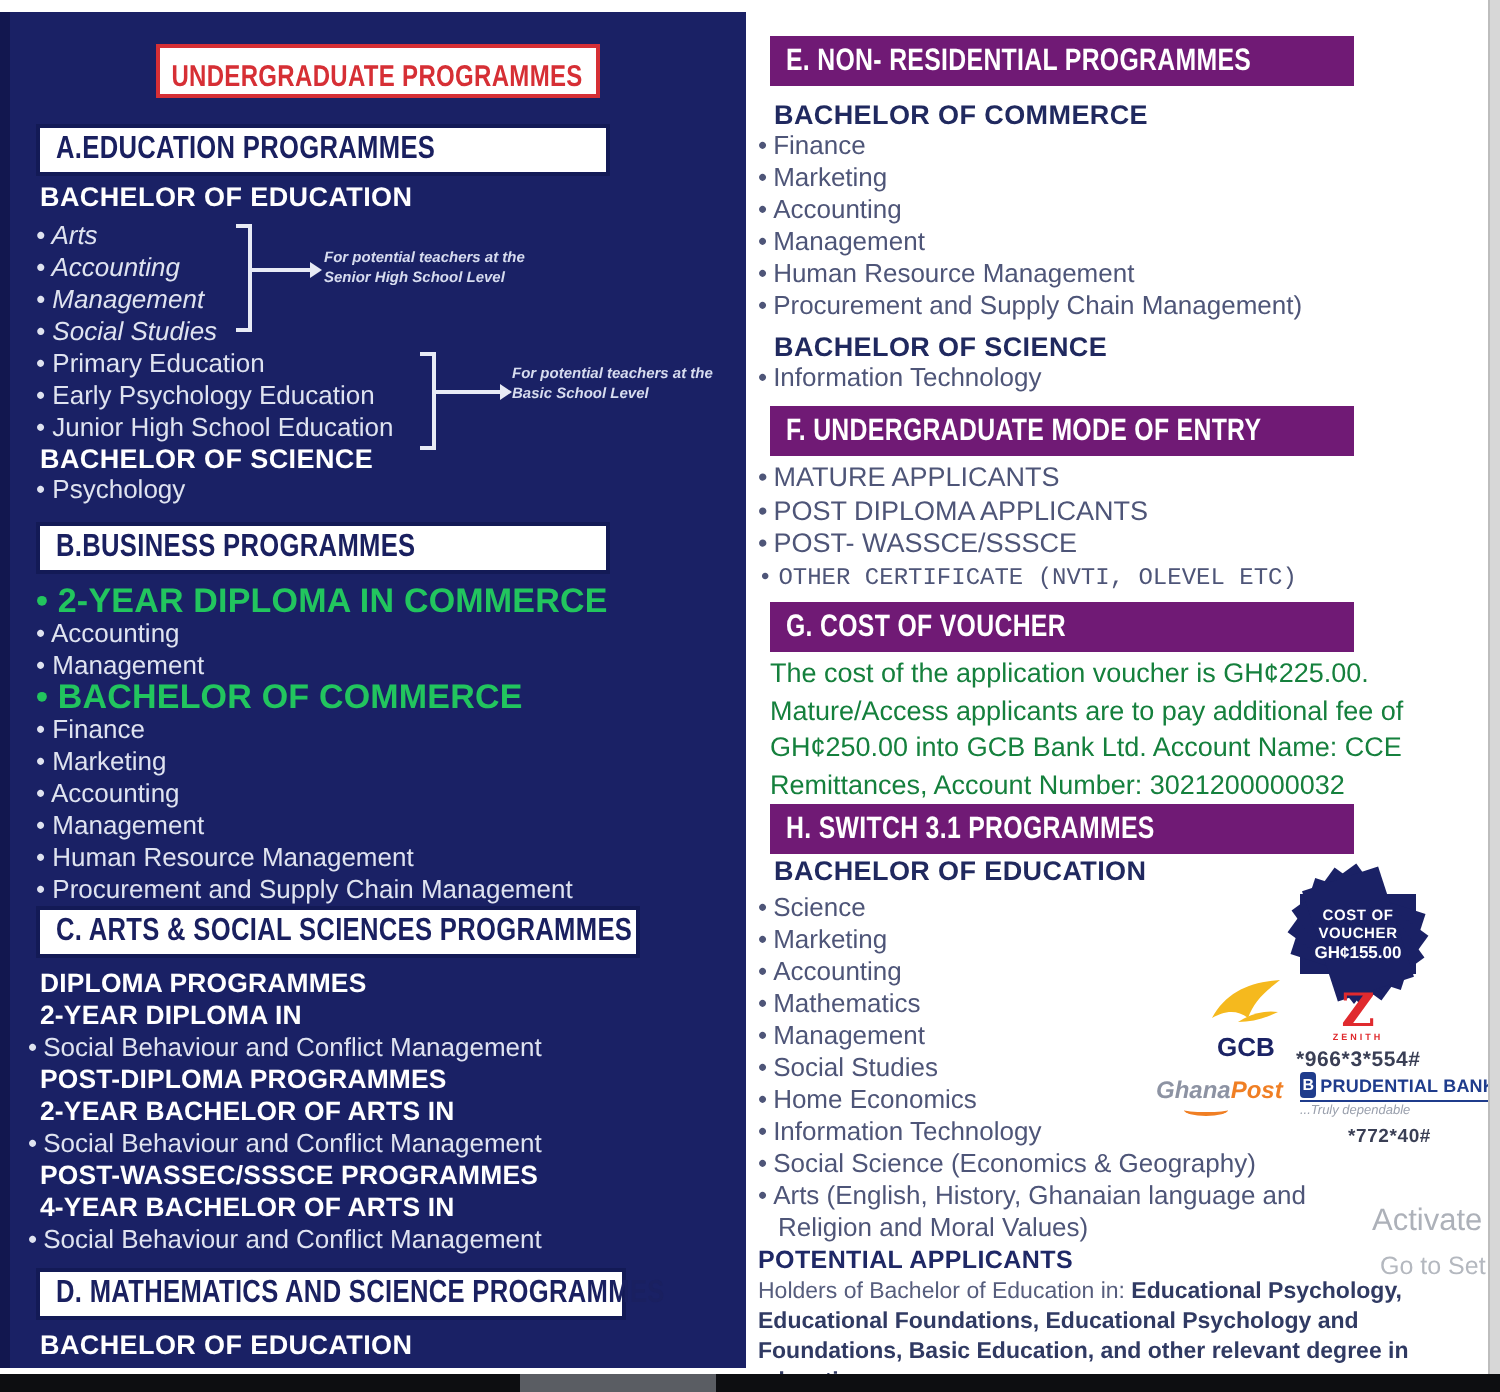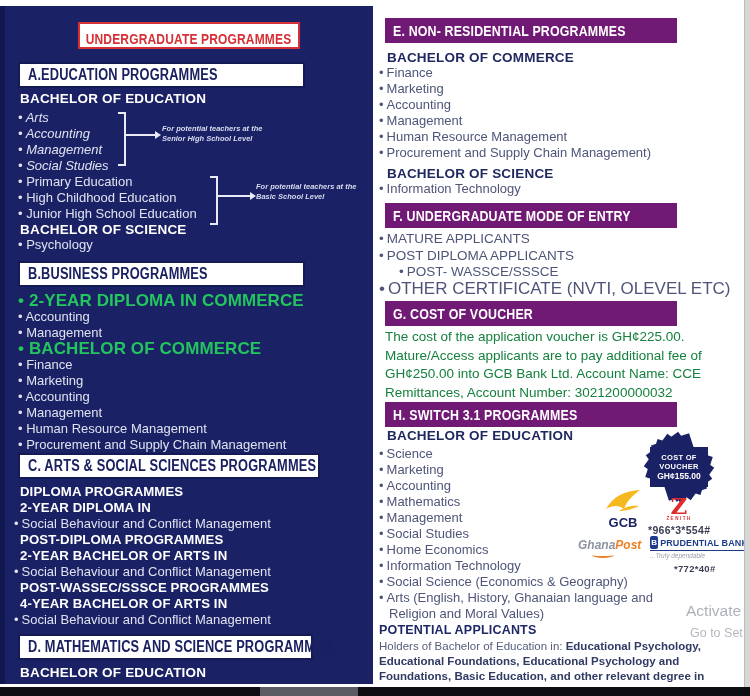--- a/index.html
+++ b/index.html
@@ -102,21 +102,21 @@
     </div>
     <div class="sub-w" style="margin-top:3px;">BACHELOR OF EDUCATION</div>
     <ul class="plist" style="margin-top:4px;font-style:italic;">
       <li>Arts</li>
       <li>Accounting</li>
       <li>Management</li>
       <li>Social Studies</li>
     </ul>
     <ul class="plist">
       <li>Primary Education</li>
-      <li>High Childhood Education</li>
+      <li>Early Psychology Education</li>
       <li>Junior High School Education</li>
     </ul>
     <div class="sub-w">BACHELOR OF SCIENCE</div>
     <ul class="plist">
       <li>Psychology</li>
     </ul>
 
     <div class="bracket" style="left:113px;top:106px;height:54px;"></div>
     <div class="pointer" style="left:121px;top:128px;width:29px;"></div>
     <div class="note" style="left:157px;top:118px;width:118px;">For potential teachers at the Senior High School Level</div>
@@ -181,22 +181,22 @@
         <li>Information Technology</li>
       </ul>
     </div>
 
     <div class="hdr-navy" style="top:203px;">
       <span class="cd">F. UNDERGRADUATE MODE OF ENTRY</span>
     </div>
     <ul class="rlist abs" style="left:0;top:231px;">
       <li style="font-size:13.5px;line-height:16.5px;">MATURE APPLICANTS</li>
       <li style="font-size:13.5px;line-height:16.5px;">POST DIPLOMA APPLICANTS</li>
-      <li style="font-size:13.5px;line-height:16.5px;margin-left:20px;">POST- WASSCE/SSSCE</li>
-      <li style="font-size:17px;line-height:16.5px;">OTHER CERTIFICATE (NVTI, OLEVEL ETC)</li>
+      <li style="font-size:13.5px;line-height:16.5px;">POST- WASSCE/SSSCE</li>
+      <li style="font-size:12px;line-height:16.5px;font-family:Liberation Mono, monospace;">OTHER CERTIFICATE (NVTI, OLEVEL ETC)</li>
     </ul>
 
     <div class="hdr-navy" style="top:301px;">
       <span class="cd">G. COST OF VOUCHER</span>
     </div>
     <div class="g-body abs" style="left:12px;top:328px;">The cost of the application voucher is GH¢225.00. Mature/Access applicants are to pay additional fee of GH¢250.00 into GCB Bank Ltd. Account Name: CCE Remittances, Account Number: 3021200000032</div>
 
     <div class="hdr-navy" style="top:402px;">
       <span class="cd">H. SWITCH 3.1 PROGRAMMES</span>
     </div>

